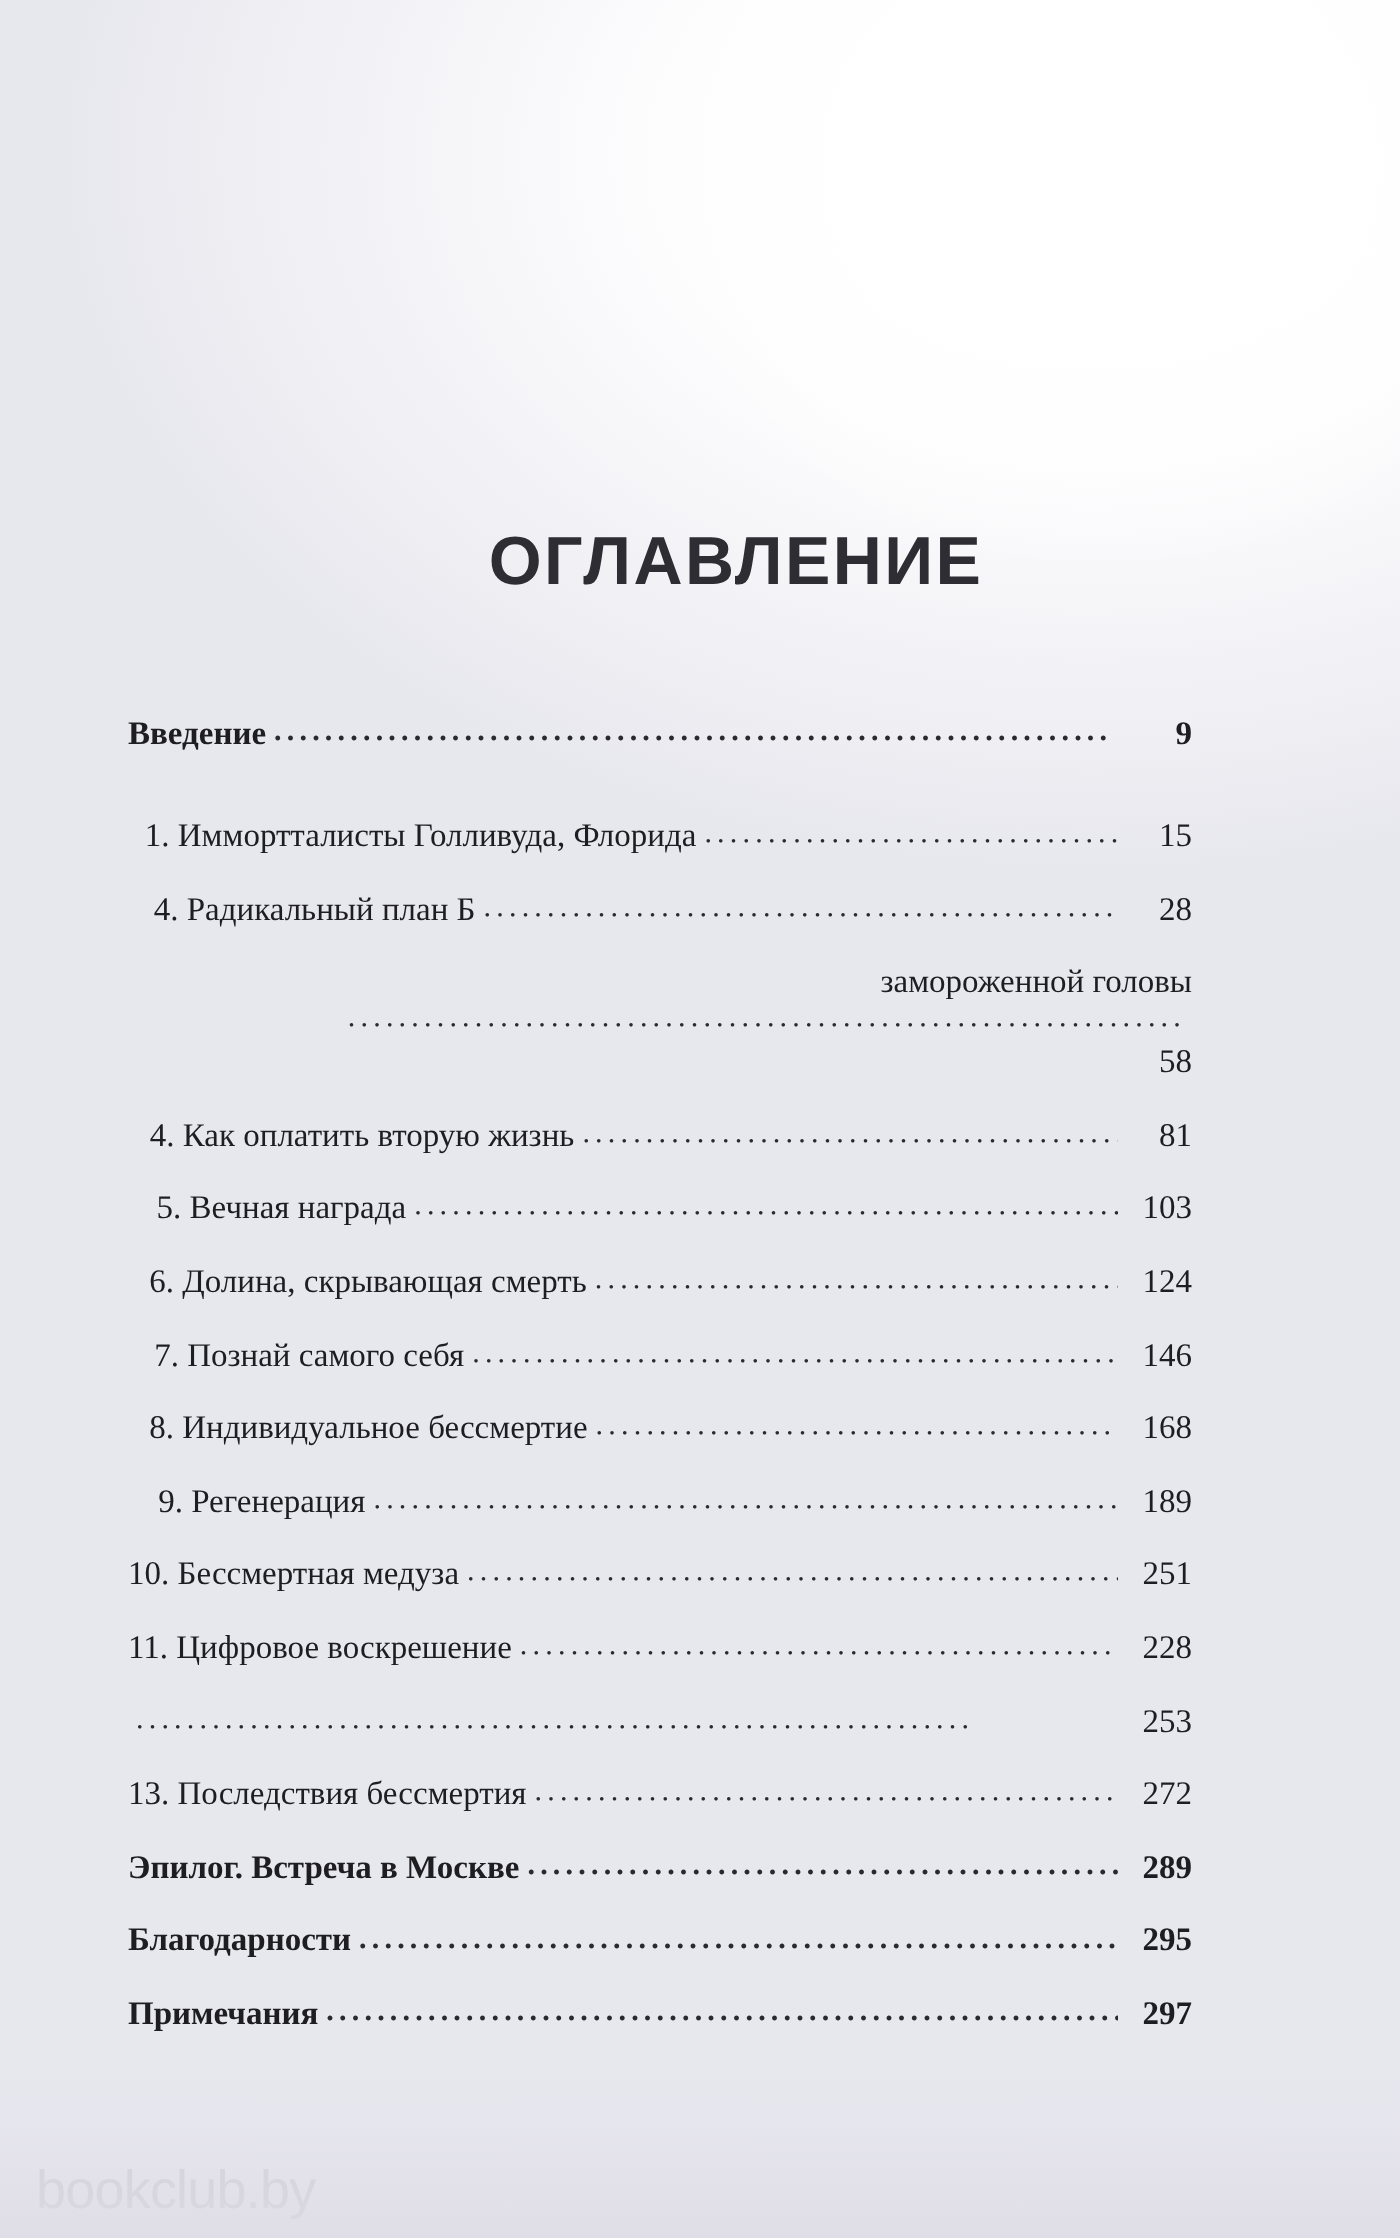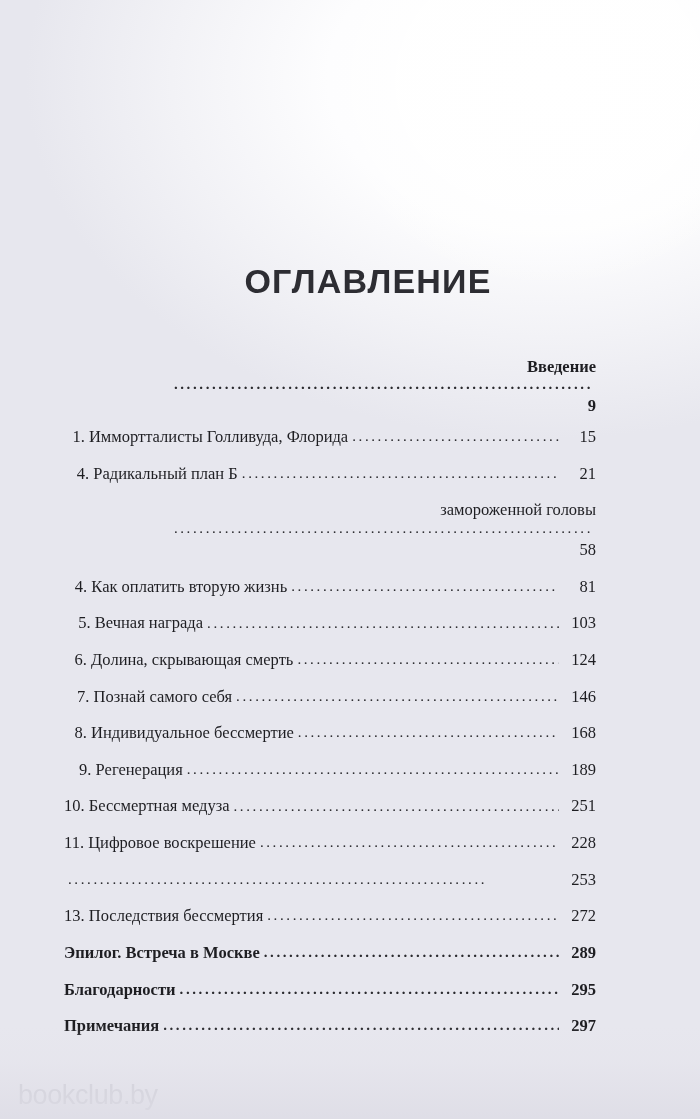--- a/index.html
+++ b/index.html
@@ -61,22 +61,21 @@
   .row {
     display: flex;
     align-items: flex-end;
     font-size: 16.5px;
     color: #1e1e22;
     line-height: 1.28;
     margin-bottom: 15.5px;
   }
   .row.intro {
     font-weight: bold;
-    margin-bottom: 10px;
-    flex-direction: column;
+    margin-bottom: 30px;
   }
   .row.bold-entry {
     font-weight: bold;
   }
   .label {
     white-space: pre;
   }
   .dots {
     flex: 1 1 auto;
     overflow: hidden;
@@ -146,21 +145,21 @@
       <span class="indent"></span>
       <span class="label">1. Иммортталисты Голливуда, Флорида</span>
       <span class="dots">..................................................................</span>
       <span class="pg">15</span>
     </div>
 
     <div class="row">
       <span class="indent"></span>
       <span class="label">4. Радикальный план Б</span>
       <span class="dots">..................................................................</span>
-      <span class="pg">21</span>
+      <span class="pg">28</span>
     </div>
 
     <div class="two-line">
       <div class="second">
         <span class="indent"></span>
         <span class="label">замороженной головы</span>
         <span class="dots">..................................................................</span>
         <span class="pg">58</span>
       </div>
     </div>

